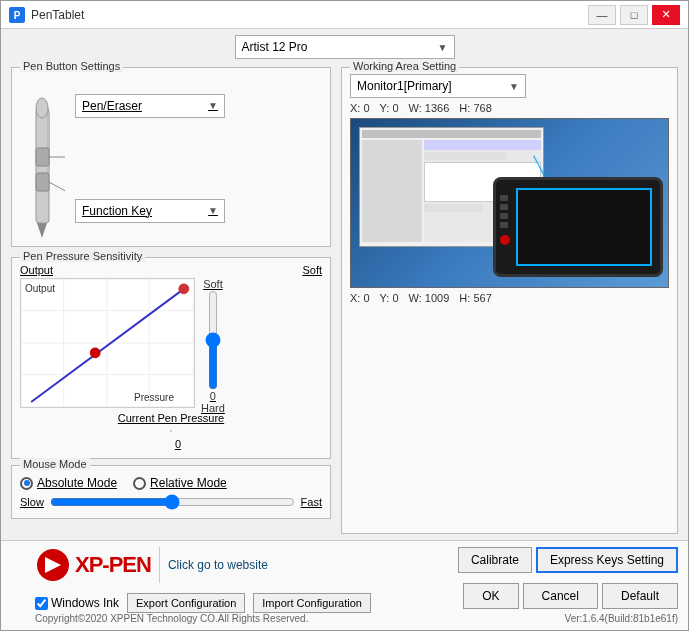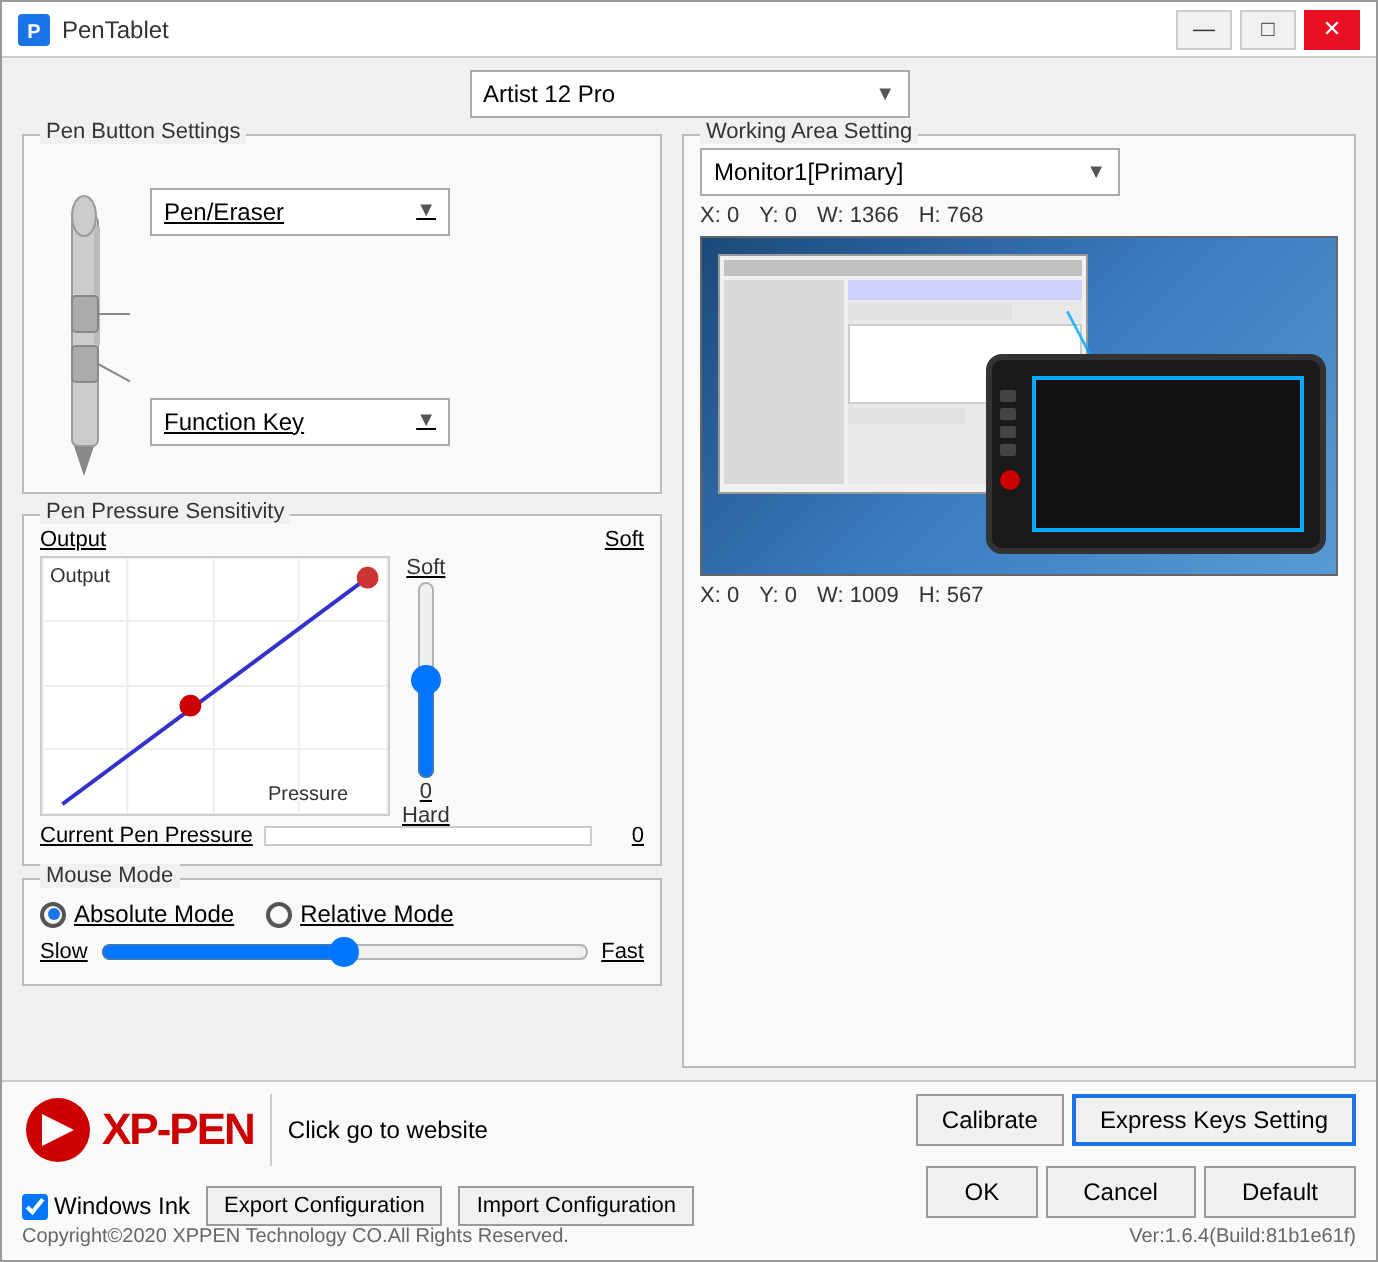--- a/index.html
+++ b/index.html
@@ -197,20 +197,21 @@
     }
     .slider-value {
       font-size: 11px;
       color: #333;
     }
     .current-pressure-row {
       display: flex;
       align-items: center;
       gap: 6px;
       margin-top: 4px;
+      flex-direction: column;
     }
     .pressure-bar-container {
       flex: 1;
       height: 10px;
       background: #fff;
       border: 1px solid #ccc;
     }
     .pressure-value {
       font-size: 11px;
       width: 20px;
@@ -265,21 +266,21 @@
       border: 1px solid #bbb;
       padding: 6px 8px 8px;
       position: relative;
       background: #f9f9f9;
       flex: 1;
     }
     .monitor-select-row {
       display: flex;
       margin-bottom: 4px;
     }
-    .monitor-select { width: 210px; }
+    .monitor-select { width: 176px; }
     .coords-row {
       display: flex;
       gap: 10px;
       font-size: 11px;
       color: #333;
       margin-bottom: 4px;
     }
     .tablet-preview {
       background: #2a5a8a;
       position: relative;
@@ -403,21 +404,21 @@
       color: #cc0000;
       letter-spacing: -1px;
     }
     .brand-divider {
       width: 1px;
       height: 36px;
       background: #ccc;
     }
     .website-link {
       font-size: 12px;
-      color: #000000;
+      color: #0c4a6e;
       cursor: pointer;
     }
     .bottom-buttons-row {
       display: flex;
       gap: 4px;
       margin-bottom: 6px;
       justify-content: flex-end;
     }
     .bottom-btn {
       padding: 4px 12px;
@@ -454,20 +455,21 @@
     }
     .footer-text {
       font-size: 10px;
       color: #666;
       text-align: center;
     }
     .bottom-section {
       display: flex;
       flex-direction: column;
       gap: 0;
+      margin-left: 24px;
     }
     .bottom-top-row {
       display: flex;
       align-items: center;
       justify-content: space-between;
     }
     .bottom-left-area {
       display: flex;
       flex-direction: column;
       gap: 4px;

